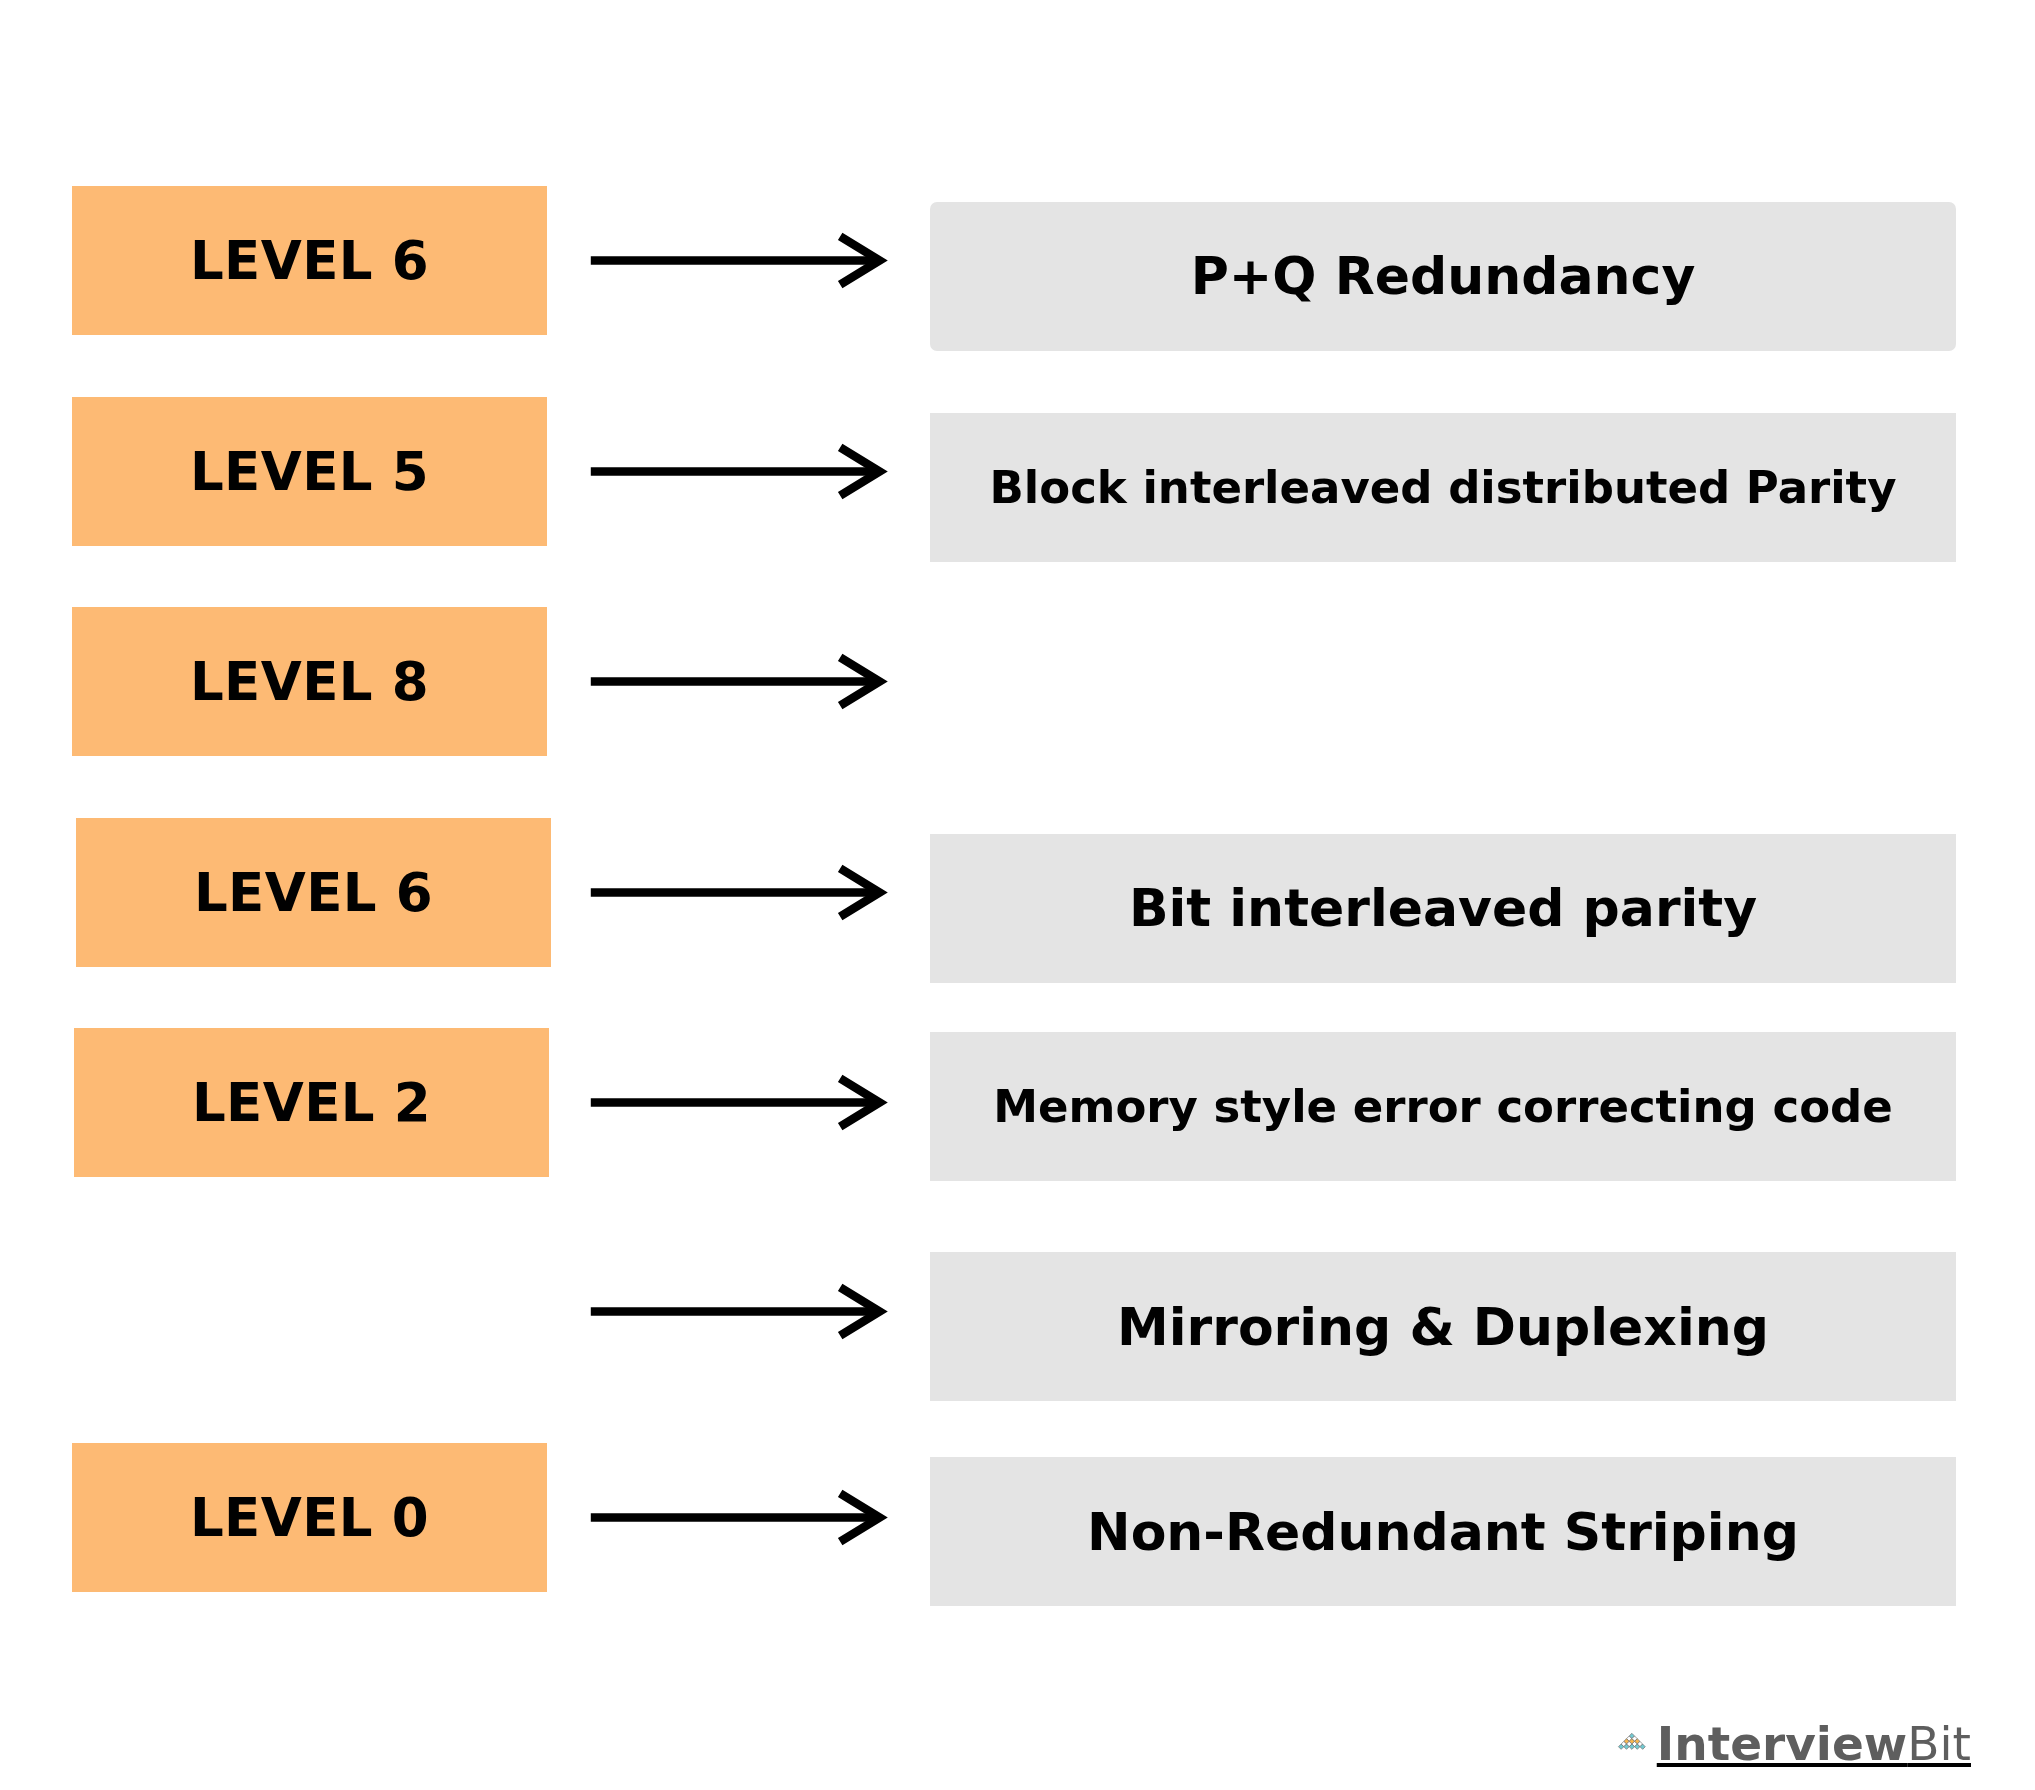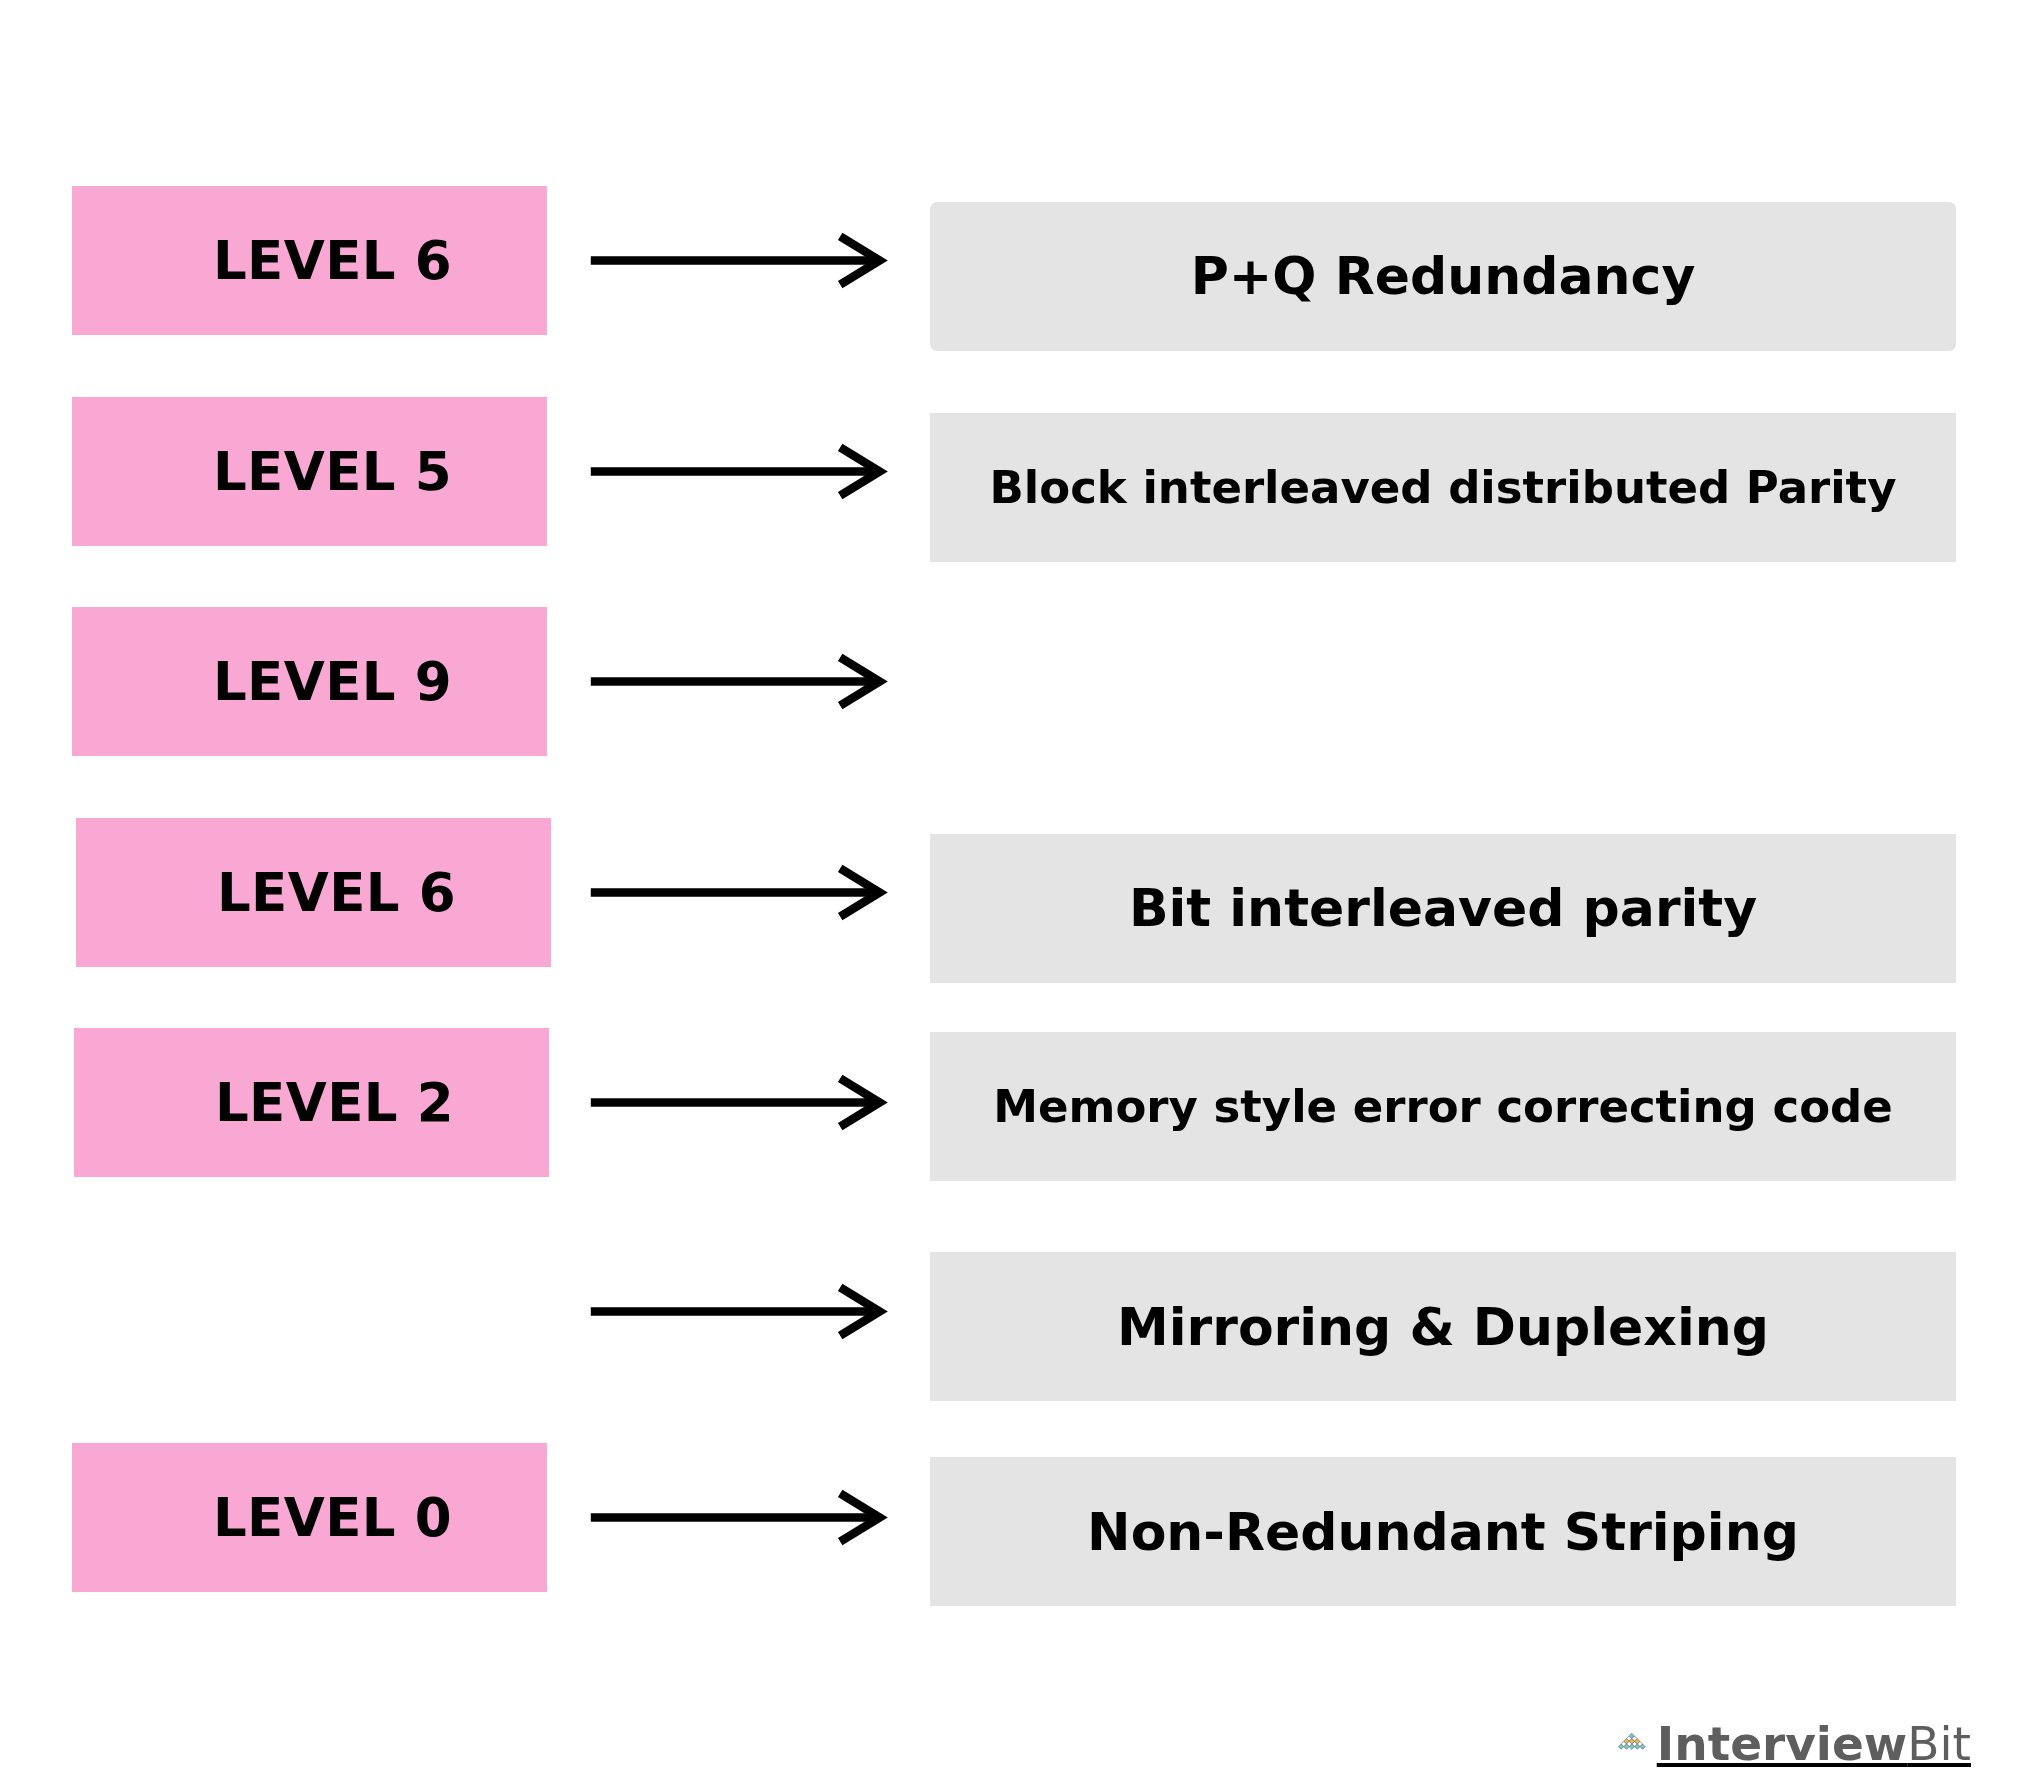--- a/index.html
+++ b/index.html
@@ -27,27 +27,26 @@
     position: absolute;
     left: 0;
     width: 2035px;
     height: 179px;
   }
 
   .level-box {
     position: absolute;
     left: 72px;
     top: 0px;
-    width: 429px;
+    width: 475px;
     height: 149px;
-    background: #f9a8d4;
+    background: #fdba74;
     display: flex;
     align-items: center;
     justify-content: center;
-    padding-left: 46px;
   }
   .level-label {
     font-family: "DejaVu Sans", sans-serif;
     font-weight: bold;
     font-size: 53px;
     letter-spacing: 0.4px;
     color: #010101;
     line-height: 1;
     white-space: nowrap;
   }
@@ -147,21 +146,21 @@
         <line x1="4" y1="70" x2="648" y2="70" stroke="#000000" stroke-width="19"></line>
         <polyline points="560,16 648,70 560,124" fill="none" stroke="#000000" stroke-width="19" stroke-linecap="butt" stroke-linejoin="miter"></polyline>
       </svg>
     </div>
     <div class="desc-box" style="top: 15.7px;">
       <span class="desc-label sm">Block interleaved distributed Parity</span>
     </div>
   </div>
     <div class="row" style="top: 607px;">
     <div class="level-box" style="left: 72px;">
-      <span class="level-label">LEVEL 9</span>
+      <span class="level-label">LEVEL 8</span>
     </div>
     <div class="arrow-wrap" style="top: 43px;">
       <svg viewBox="0 0 680 140" xmlns="http://www.w3.org/2000/svg" aria-hidden="true">
         <line x1="4" y1="70" x2="648" y2="70" stroke="#000000" stroke-width="19"></line>
         <polyline points="560,16 648,70 560,124" fill="none" stroke="#000000" stroke-width="19" stroke-linecap="butt" stroke-linejoin="miter"></polyline>
       </svg>
     </div>
   </div>
     <div class="row" style="top: 818px;">
     <div class="level-box" style="left: 76px;">

